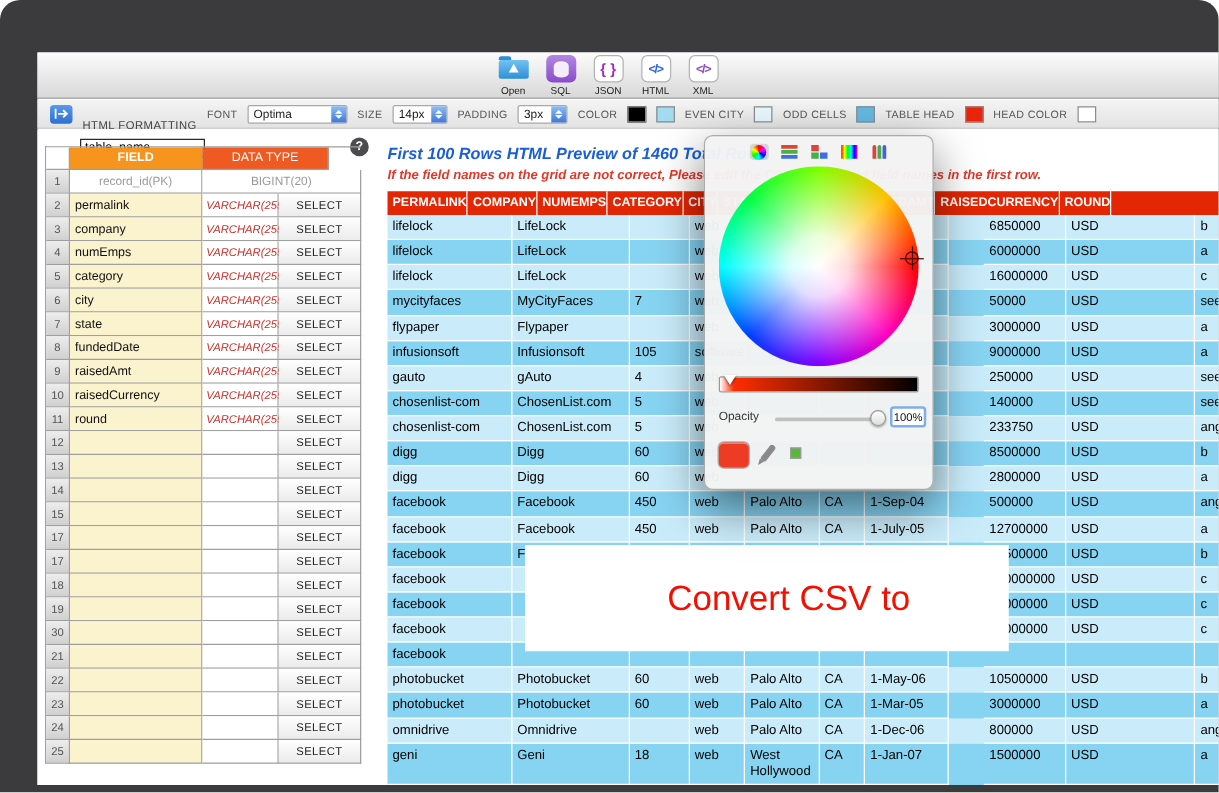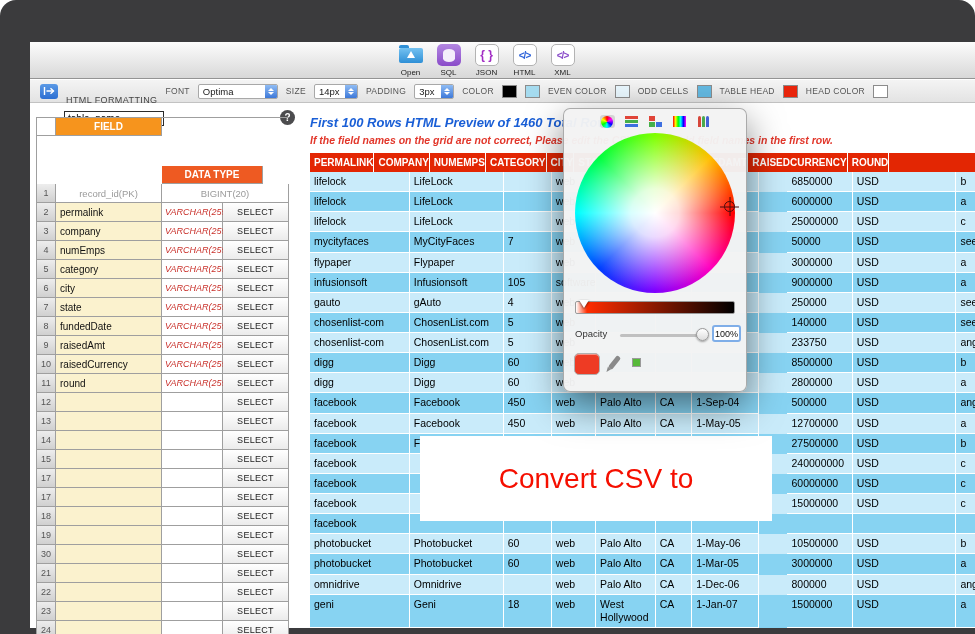--- a/index.html
+++ b/index.html
@@ -45,21 +45,21 @@
          padding:0 3px;font-family:"Liberation Sans",sans-serif;box-sizing:border-box;}
   .help{position:absolute;left:250px;top:6px;width:15px;height:15px;border-radius:50%;background:#4c4c4e;color:#fff;
         font-size:10px;font-weight:bold;display:flex;align-items:center;justify-content:center;}
   .grid{position:absolute;left:6px;top:13px;width:252px;border-top:1px solid #9f9f9f;border-left:1px solid #9f9f9f;}
   .g-row,.g-head{display:flex;}
   .g-head > div{height:18px;}
   .g-row > div{height:19px;}
   .gc{border-right:1px solid #9f9f9f;border-bottom:1px solid #9f9f9f;box-sizing:border-box;display:flex;align-items:center;}
   .gc-corner{width:19px;background:#fff;}
   .gh-field{width:106px;justify-content:center;color:#fff;font-size:10px;font-weight:bold;}
-  .gh-type{width:101px;justify-content:center;color:#fff;font-size:10px;font-weight:bold;margin-top:48px;}
+  .gh-type{width:101px;justify-content:center;color:#fff;font-size:10px;font-weight:normal;}
   .gc-n{width:19px;background:linear-gradient(#ededed,#d0d0d0);font-size:9px;color:#555;justify-content:center;}
   .gc-f{width:106px;font-size:10px;color:#111;padding:0 4px;}
   .gc-v{width:61px;background:#fff;color:#c9302a;font-style:italic;font-size:9px;padding-left:3px;}
   .gc-sel{width:66px;background:linear-gradient(#ffffff,#ebebeb);font-size:9px;color:#222;justify-content:center;letter-spacing:.3px;cursor:default;}
   .gc-pkf{width:106px;background:#fff;color:#9a9a9a;font-size:9.5px;justify-content:center;}
   .gc-pkt{width:127px;background:#fff;color:#9a9a9a;font-size:9.5px;justify-content:center;}
 
   
   .preview{position:absolute;left:275px;top:62px;width:670px;height:524px;background:#fff;overflow:hidden;}
   .pv-title{position:absolute;left:5px;top:11px;font-size:13px;font-weight:bold;font-style:italic;color:#1a5fd6;white-space:nowrap;}
@@ -70,21 +70,21 @@
          box-sizing:border-box;overflow:hidden;white-space:nowrap;}
   .pv-body{display:block;}
   .pv-row{display:flex;}
   .pv-td{font-size:10.5px;line-height:1.25;color:#000;padding:3px 0 3px 4px;border-right:1px solid #fff;border-bottom:1px solid #fff;
          box-sizing:border-box;overflow:hidden;white-space:nowrap;}
   .c0{width:104px;} .c1{width:98px;} .c2{width:50px;} .c3{width:46px;} .c4{width:62px;white-space:normal;}
   .c5{width:38px;} .c6{width:70px;} .c7{width:68px;margin-left:28px;} .c8{width:108px;} .c9{width:60px;}
 
   
   .overlay{position:absolute;left:420px;top:436px;width:352px;height:85px;background:#fff;z-index:40;
-           display:flex;flex-direction:column;align-items:center;justify-content:center;gap:20px;}
+           display:flex;flex-direction:column;align-items:center;justify-content:center;gap:20px;padding-left:35px;}
   .ov1{font-size:28px;}
   .ov2{font-size:31px;white-space:nowrap;}
 
   
   .picker{position:absolute;left:563px;top:108px;width:182px;height:282px;background:rgba(243,243,243,.97);
           border:1px solid rgba(110,110,110,.55);border-radius:7px;box-shadow:0 14px 36px rgba(0,0,0,.5);z-index:60;}
   .pk-tabs{position:absolute;top:6px;left:0;width:100%;display:flex;justify-content:center;gap:9px;align-items:center;}
   .pk-tab{width:15px;height:13px;display:flex;align-items:center;justify-content:center;}
   .pk-tab.sel{background:rgba(0,0,0,.12);border-radius:3px;}
   .t-wheel{width:12px;height:12px;border-radius:50%;background:conic-gradient(#f00,#f0f,#00f,#0ff,#0f0,#ff0,#f00);}
@@ -197,21 +197,21 @@
       <span class="dd dd-pad">
         <span>3px</span>
         <span class="dd-arr">
             <i class="up"></i>
             <i class="dn"></i>
           </span>
       </span>
       <span class="fl">COLOR</span>
       <span class="sw" style="background: rgb(0, 0, 0);"></span>
       <span class="sw" style="background: rgb(165, 219, 239);"></span>
-      <span class="fl">EVEN COLOR</span>
+      <span class="fl">EVEN CITY</span>
       <span class="sw" style="background: rgb(231, 245, 252);"></span>
       <span class="fl">ODD CELLS</span>
       <span class="sw" style="background: rgb(99, 184, 224);"></span>
       <span class="fl">TABLE HEAD</span>
       <span class="sw" style="background: rgb(232, 37, 12);"></span>
       <span class="fl">HEAD COLOR</span>
       <span class="sw" style="background: rgb(255, 255, 255);"></span>
     </div>
 
     <div class="schema">
@@ -448,21 +448,21 @@
             </div>
 
             <div class="pv-row" style="background: rgb(201, 235, 250);">
               <div class="pv-td c0">lifelock</div>
               <div class="pv-td c1">LifeLock</div>
               <div class="pv-td c2"></div>
               <div class="pv-td c3">web</div>
               <div class="pv-td c4"></div>
               <div class="pv-td c5"></div>
               <div class="pv-td c6"></div>
-              <div class="pv-td c7">25000000</div>
+              <div class="pv-td c7">16000000</div>
               <div class="pv-td c8">USD</div>
               <div class="pv-td c9">c</div>
             </div>
 
             <div class="pv-row" style="background: rgb(135, 211, 242);">
               <div class="pv-td c0">mycityfaces</div>
               <div class="pv-td c1">MyCityFaces</div>
               <div class="pv-td c2">7</div>
               <div class="pv-td c3">web</div>
               <div class="pv-td c4"></div>
@@ -577,21 +577,21 @@
               <div class="pv-td c9">angel</div>
             </div>
 
             <div class="pv-row" style="background: rgb(201, 235, 250);">
               <div class="pv-td c0">facebook</div>
               <div class="pv-td c1">Facebook</div>
               <div class="pv-td c2">450</div>
               <div class="pv-td c3">web</div>
               <div class="pv-td c4">Palo Alto</div>
               <div class="pv-td c5">CA</div>
-              <div class="pv-td c6">1-May-05</div>
+              <div class="pv-td c6">1-July-05</div>
               <div class="pv-td c7">12700000</div>
               <div class="pv-td c8">USD</div>
               <div class="pv-td c9">a</div>
             </div>
 
             <div class="pv-row" style="background: rgb(135, 211, 242);">
               <div class="pv-td c0">facebook</div>
               <div class="pv-td c1">Facebook</div>
               <div class="pv-td c2">450</div>
               <div class="pv-td c3">web</div>

